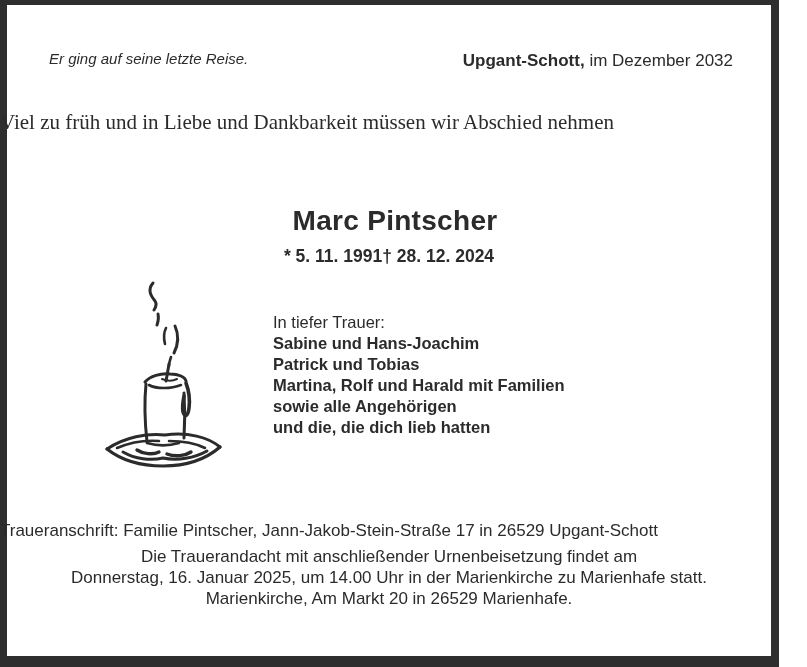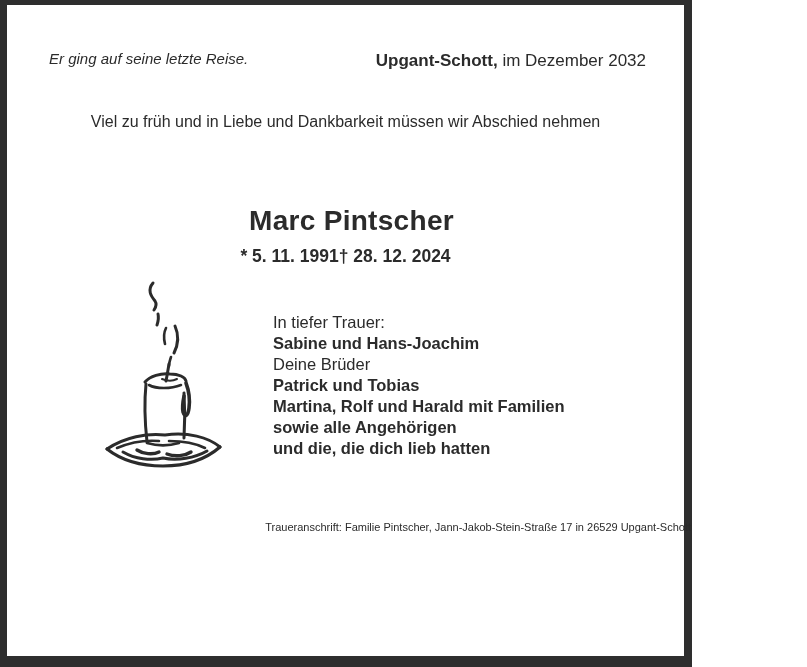--- a/index.html
+++ b/index.html
@@ -2,21 +2,21 @@
 <html><head>
 <meta charset="utf-8">
 <style>
   html, body {
     margin: 0;
     padding: 0;
     background: #ffffff;
   }
   .page {
     position: relative;
-    width: 692px;
+    width: 779px;
     height: 667px;
     background: #ffffff;
     font-family: "Liberation Sans", sans-serif;
     color: #2b2b2b;
     overflow: hidden;
   }
   .frame {
     position: absolute;
     inset: 0;
     border-style: solid;
@@ -39,23 +39,23 @@
     top: 51px;
     font-size: 17px;
     white-space: pre-wrap;
   }
   .bold { font-weight: bold; }
   .intro {
     position: absolute;
     left: 0;
     right: 1px;
     top: 111px;
-    text-align: center;
-    font-size: 16px;
+    font-size: 21px;
     line-height: 22px;
+    font-family: Liberation Serif, serif;
   }
   .name {
     position: absolute;
     left: 12px;
     right: 1px;
     top: 205px;
     text-align: center;
     font-size: 28px;
     font-weight: bold;
     letter-spacing: 0.3px;
@@ -81,23 +81,22 @@
     top: 312px;
     font-size: 16.5px;
     line-height: 21px;
   }
   .mourning .heading { }
   .address {
     position: absolute;
     left: 0;
     right: 1px;
     top: 521px;
-    text-align: right;
-    font-size: 11px;
-    padding-left: 28px;
+    text-align: left;
+    font-size: 17px;
   }
   .service {
     position: absolute;
     left: 0;
     right: 1px;
     top: 546px;
     text-align: center;
     font-size: 17px;
     line-height: 21px;
   }
@@ -144,23 +143,27 @@
     <path d="M66,161 C80,161 94,164 102,168" stroke-width="2.6"></path>
     <path d="M20,172 C32,179 48,181 60,178 C74,181 92,178 104,171" stroke-width="3"></path>
     <path d="M34,170 C40,174 50,175 56,172" stroke-width="3.4"></path>
     <path d="M64,174 C72,177 82,176 88,172" stroke-width="3.4"></path>
     <path d="M44,163 C54,166 66,166 76,163" stroke-width="2.6"></path>
   </svg>
 
   <div class="mourning">
     <div class="heading">In tiefer Trauer:</div>
     <div class="bold">Sabine und Hans-Joachim</div>
-    <div>Deine Brüder</div>
     <div class="bold">Patrick und Tobias</div>
     <div class="bold">Martina, Rolf und Harald mit Familien</div>
     <div class="bold">sowie alle Angehörigen</div>
     <div class="bold">und die, die dich lieb hatten</div>
   </div>
 
   <div class="address">Traueranschrift: Familie Pintscher, Jann-Jakob-Stein-Straße 17 in 26529 Upgant-Schott</div>
 
+  <div class="service">
+    <div>Die Trauerandacht mit anschließender Urnenbeisetzung findet am</div>
+    <div>Donnerstag, 16. Januar 2025, um 14.00 Uhr in der Marienkirche zu Marienhafe statt.</div>
+    <div>Marienkirche, Am Markt 20 in 26529 Marienhafe.</div>
+  </div>
 
 </div>
 
 </body></html>

